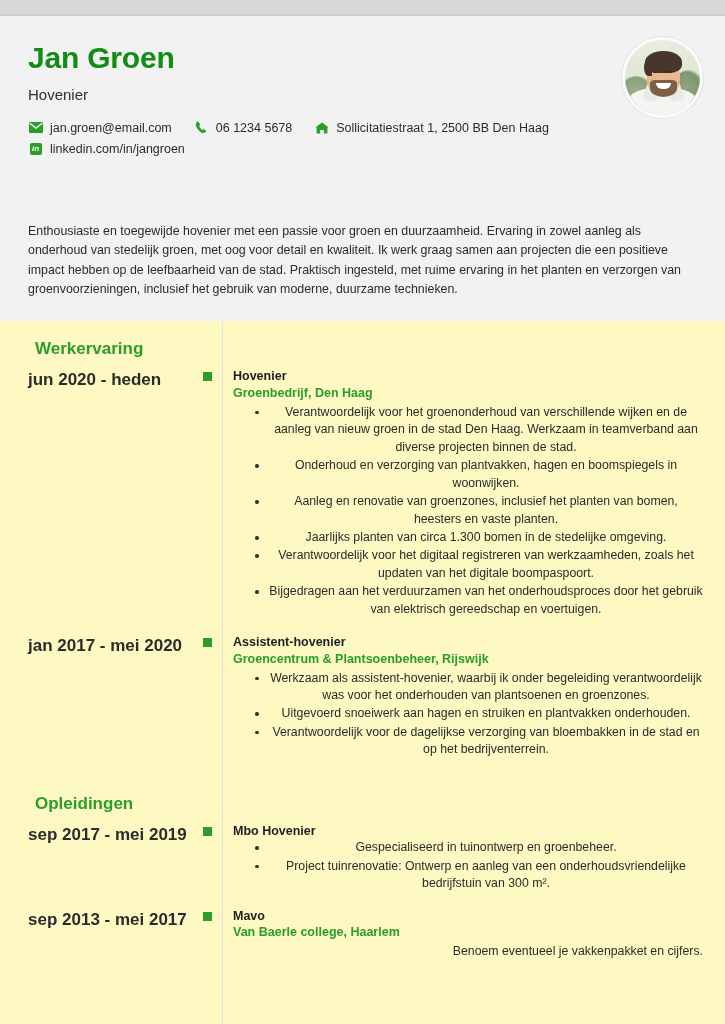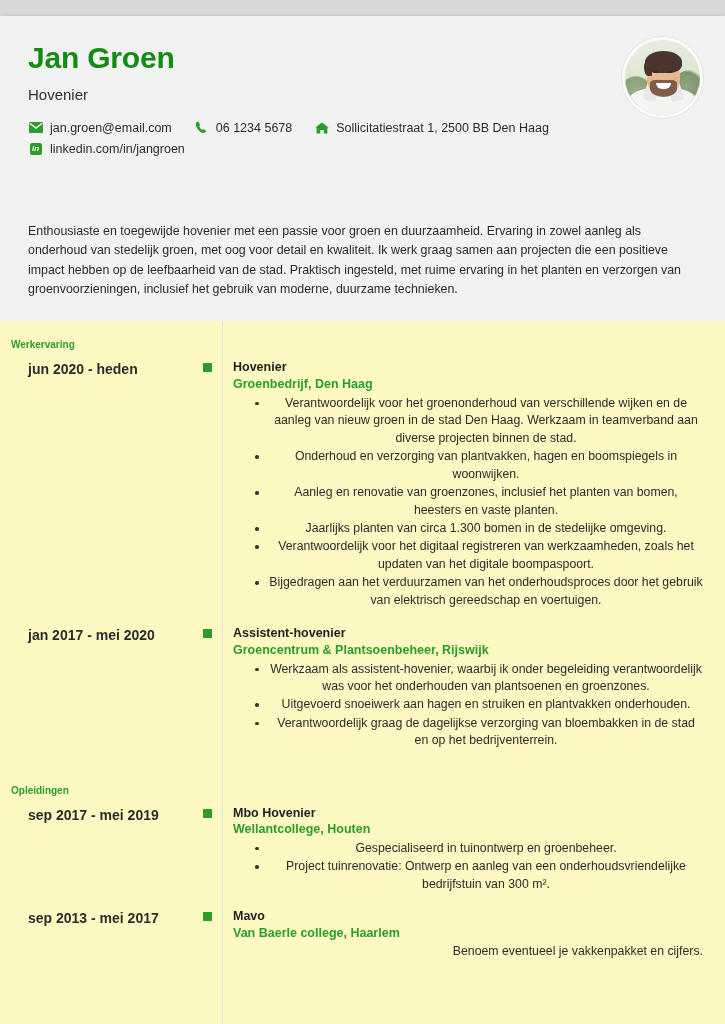--- a/index.html
+++ b/index.html
@@ -164,38 +164,38 @@
   .divider {
     position: absolute;
     left: 222px;
     top: 0;
     bottom: 0;
     width: 1px;
     background: #e2e2e2;
   }
   .section { position: relative; }
   .section-title {
-    font-size: 10px;
+    font-size: 17px;
     font-weight: bold;
     color: #2a9d2a;
-    padding-left: 11px;
+    padding-left: 35px;
     margin-bottom: 9px;
   }
   .entry {
     position: relative;
     display: flex;
     align-items: flex-start;
     margin-bottom: 12px;
   }
   .entry-date {
     width: 194px;
     flex: none;
     padding-left: 28px;
     box-sizing: border-box;
-    font-size: 14px;
+    font-size: 17px;
     font-weight: bold;
     color: #2b2b2b;
     padding-top: 1px;
     line-height: 1.35;
   }
   .marker-col {
     width: 26px;
     flex: none;
     display: flex;
     justify-content: center;
@@ -358,39 +358,38 @@
         <div class="entry-date">jan 2017 - mei 2020</div>
         <div class="marker-col">
             <span class="marker"></span>
           </div>
         <div class="entry-body">
           <div class="role">Assistent-hovenier</div>
           <div class="org"><span>Groencentrum &amp; Plantsoenbeheer</span><span class="loc">, Rijswijk</span></div>
           <ul class="bullets">
             <li>Werkzaam als assistent-hovenier, waarbij ik onder begeleiding verantwoordelijk was voor het onderhouden van plantsoenen en groenzones.</li>
             <li>Uitgevoerd snoeiwerk aan hagen en struiken en plantvakken onderhouden.</li>
-            <li>Verantwoordelijk graag de dagelijkse verzorging van bloembakken in de stad en op het bedrijventerrein.</li>
+            <li>Verantwoordelijk voor de dagelijkse verzorging van bloembakken in de stad en op het bedrijventerrein.</li>
           </ul>
         </div>
       </div>
     </div>
 
     <div class="gap-before-edu"></div>
 
     <div class="section">
       <div class="section-title">Opleidingen</div>
 
       <div class="entry">
         <div class="entry-date">sep 2017 - mei 2019</div>
         <div class="marker-col">
             <span class="marker"></span>
           </div>
         <div class="entry-body">
           <div class="role">Mbo Hovenier</div>
-          <div class="org"><span>Wellantcollege</span><span class="loc">, Houten</span></div>
           <ul class="bullets">
             <li>Gespecialiseerd in tuinontwerp en groenbeheer.</li>
             <li>Project tuinrenovatie: Ontwerp en aanleg van een onderhoudsvriendelijke bedrijfstuin van 300 m².</li>
           </ul>
         </div>
       </div>
 
       <div class="entry" style="margin-top:14px;">
         <div class="entry-date">sep 2013 - mei 2017</div>
         <div class="marker-col">

